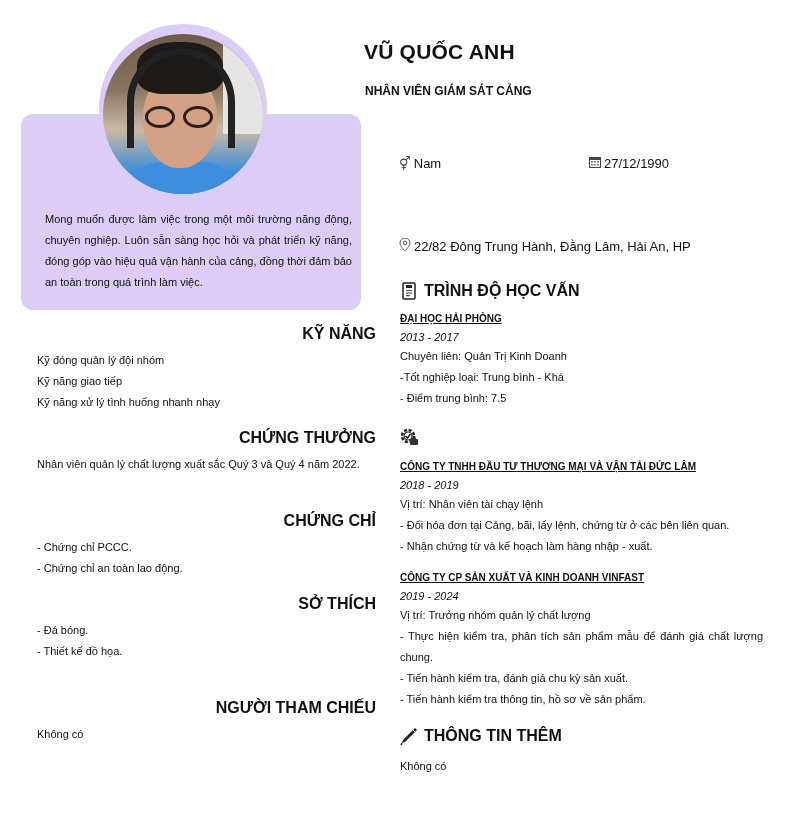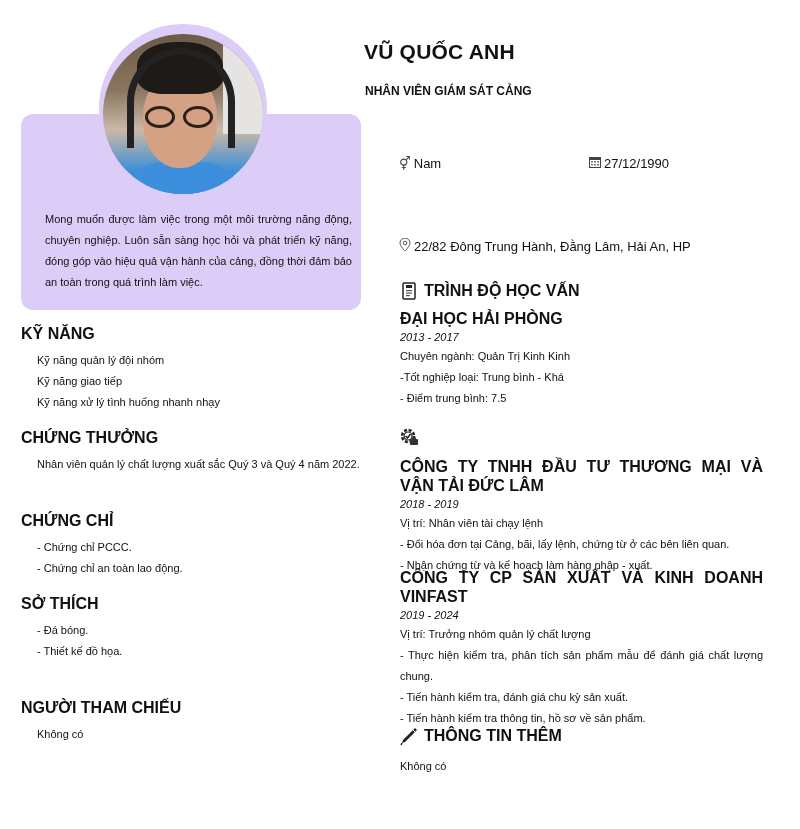--- a/index.html
+++ b/index.html
@@ -28,35 +28,35 @@
   .avatar-photo .wall { position:absolute; right:0; top:0; width:40px; height:100px; background:#e6e4e2; }
   .panel {
     left: 21px; top: 114px; width: 340px; height: 196px; border-radius: 12px;
     background: #dcccf8; z-index: 2;
   }
   .objective {
     left: 37px; top: 209px; width: 307px; font-size: 11px; line-height: 21px;
     text-align: justify; z-index: 4; color: #111; margin-left: 8px;
   }
   .left-section-title {
-    left: 21px; width: 355px; text-align: left; font-weight: bold; font-size: 16px; color: #111;
+    left: 21px; width: 355px; text-align: right; font-weight: bold; font-size: 16px; color: #111;
   }
   .left-text { left: 37px; width: 323px; font-size: 11px; line-height: 21px; text-align: justify; }
   .left-text div { white-space: nowrap; }
   .left-text.wrap div { white-space: normal; }
 
   
   .name { left: 364px; top: 40px; font-size: 21px; font-weight: bold; letter-spacing: 0.2px; }
   .job-title { left: 365px; top: 84px; font-size: 12px; font-weight: bold; }
   .info { font-size: 13px; display: flex; align-items: center; gap: 3px; }
   .info .ic { font-size: 13px; color: #444; }
   .right-section-title { left: 399px; font-size: 16px; font-weight: bold; display: flex; align-items: center; gap: 5px; }
   .right-section-title .ic { width: 20px; height: 20px; display: inline-flex; align-items: center; justify-content: center; }
   .right-block { left: 400px; width: 363px; font-size: 11px; line-height: 21px; text-align: justify; }
-  .org { font-weight: bold; font-size: 16px; line-height: 19px; }
+  .org { font-weight: bold; font-size: 10px; line-height: 19px; text-decoration: underline; }
   .period { font-style: italic; line-height: 18px; }
 </style>
 </head>
 <body>
 
 <div class="abs avatar-ring"></div>
 <div class="abs panel"></div>
 <div class="abs avatar-photo">
   <div class="wall"></div>
   <div class="shirt"></div>
@@ -65,21 +65,21 @@
   <div class="headset"></div>
   <div class="glasses">
       <span style="left:2px"></span>
       <span style="left:40px"></span>
     </div>
 </div>
 <div class="abs objective">Mong muốn được làm việc trong một môi trường năng động, chuyên nghiệp. Luôn sẵn sàng học hỏi và phát triển kỹ năng, đóng góp vào hiệu quả vận hành của cảng, đồng thời đảm bảo an toàn trong quá trình làm việc.</div>
 
 <div class="abs left-section-title" style="top:325px">KỸ NĂNG</div>
 <div class="abs left-text" style="top:350px">
-  <div>Kỹ năng quản lý đội nhóm</div>
+  <div>Kỹ đóng quản lý đội nhóm</div>
   <div>Kỹ năng giao tiếp</div>
   <div>Kỹ năng xử lý tình huống nhanh nhạy</div>
 </div>
 
 <div class="abs left-section-title" style="top:429px">CHỨNG THƯỞNG</div>
 <div class="abs left-text wrap" style="top:454px">
   <div>Nhân viên quản lý chất lượng xuất sắc Quý 3 và Quý 4 năm 2022.</div>
 </div>
 
 <div class="abs left-section-title" style="top:512px">CHỨNG CHỈ</div>
@@ -141,21 +141,21 @@
         <rect x="4" y="8" width="6" height="1.2" fill="#555"></rect>
         <rect x="4" y="10.5" width="6" height="1.2" fill="#555"></rect>
         <rect x="4" y="13" width="4" height="1.2" fill="#555"></rect>
       </svg>
   </span>
   <span>TRÌNH ĐỘ HỌC VẤN</span>
 </div>
 <div class="abs right-block" style="top:309px">
   <div class="org">ĐẠI HỌC HẢI PHÒNG</div>
   <div class="period">2013 - 2017</div>
-  <div>Chuyên ngành: Quản Trị Kinh Kinh</div>
+  <div>Chuyên liên: Quản Trị Kinh Doanh</div>
   <div>-Tốt nghiệp loại: Trung bình - Khá</div>
   <div>- Điểm trung bình: 7.5</div>
 </div>
 
 <div class="abs right-section-title" style="top:427px">
   <span class="ic">
     <svg width="20" height="20" viewBox="0 0 20 20">
         <circle cx="9" cy="9" r="6" fill="none" stroke="#222" stroke-width="2.5" stroke-dasharray="3 1.7"></circle>
         <circle cx="9" cy="9" r="4" fill="#fff" stroke="#222" stroke-width="1.2"></circle>
         <path d="M6.5 9 L8.5 11 L11.5 7" fill="none" stroke="#222" stroke-width="1.5"></path>

